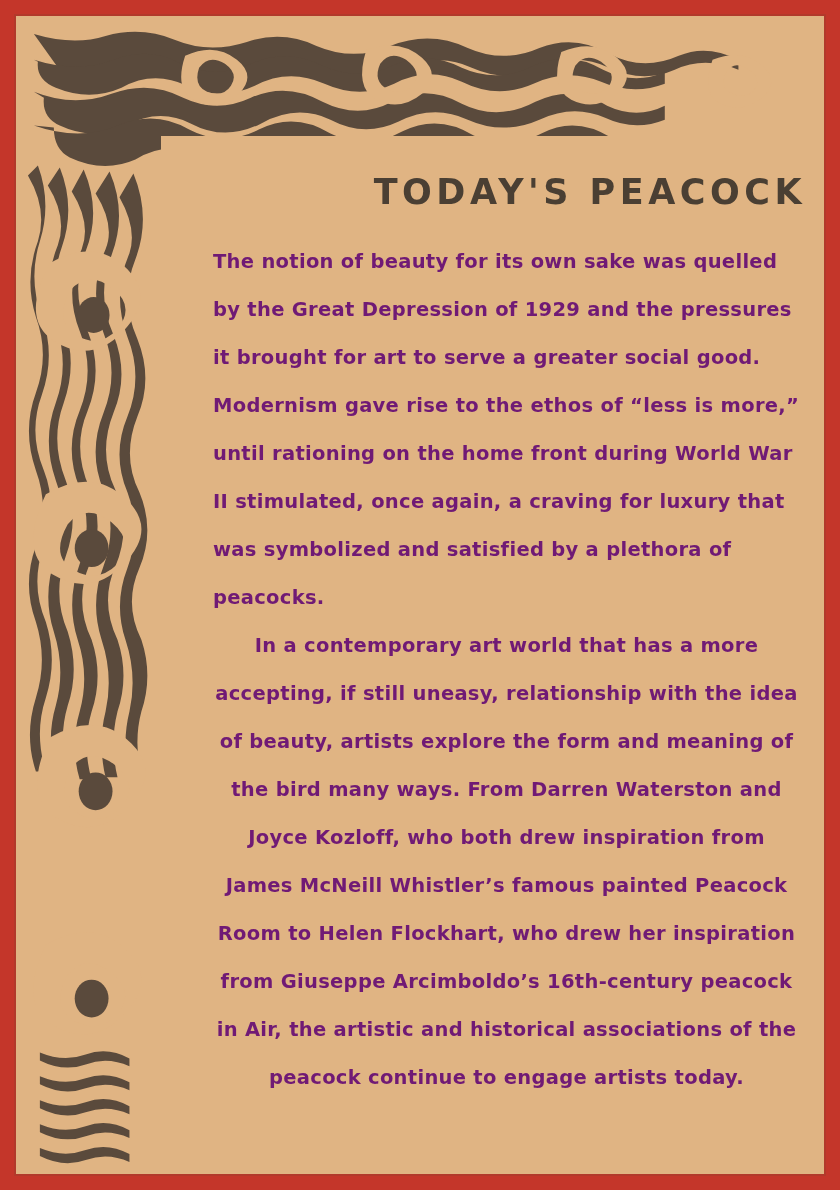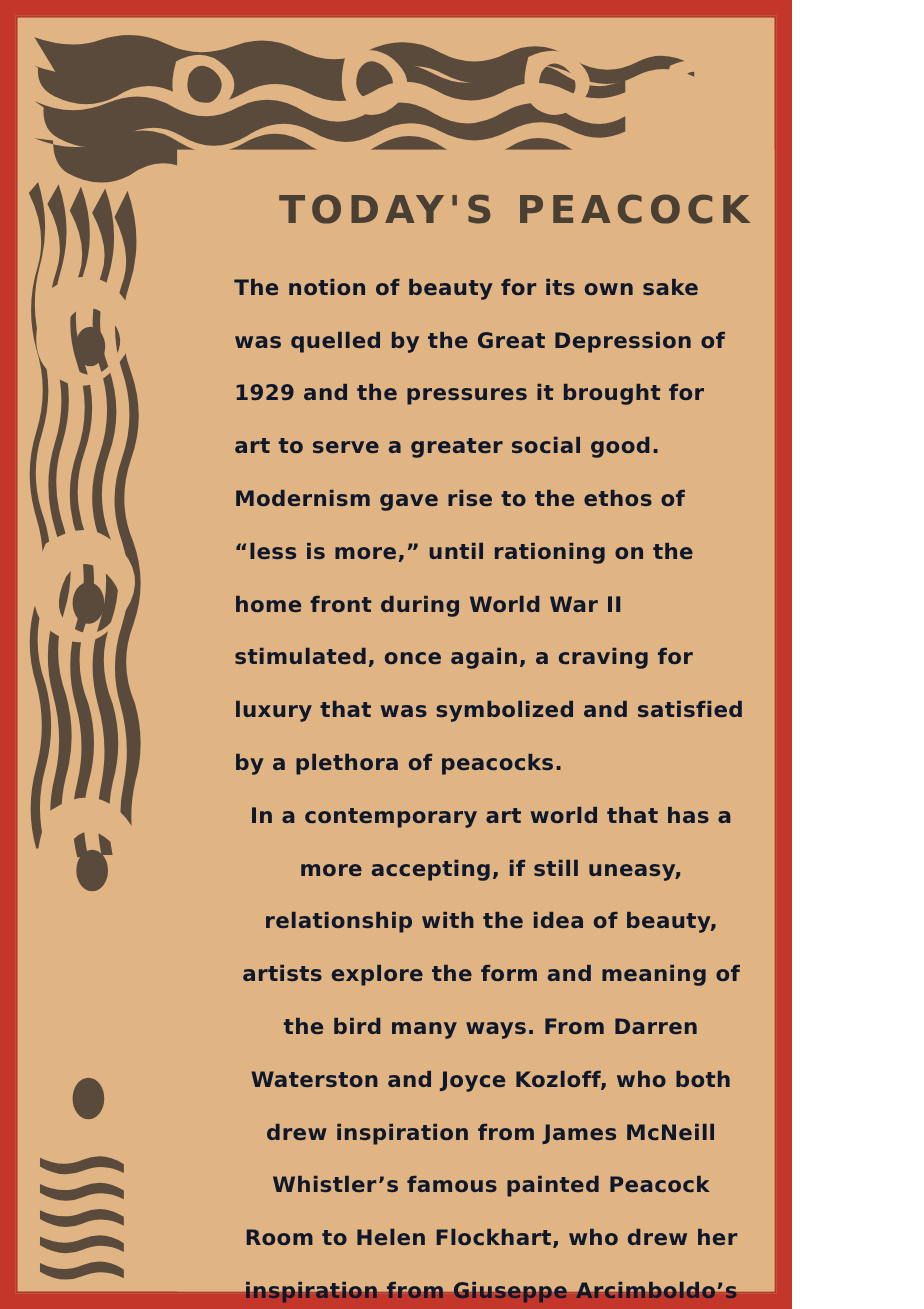--- a/index.html
+++ b/index.html
@@ -2,21 +2,21 @@
 <html><head>
 <meta charset="utf-8">
 <style>
   html, body {
     margin: 0;
     padding: 0;
     background: #ffffff;
   }
   #page {
     position: relative;
-    width: 720px;
+    width: 840px;
     height: 1190px;
     background: #c4362a;
     overflow: hidden;
     font-family: "DejaVu Sans", sans-serif;
   }
   
   #inner-frame {
     position: absolute;
     left: 14px;
     top: 14px;
@@ -55,21 +55,21 @@
     text-align: right;
     color: #4a3f33;
     font-family: "DejaVu Sans", sans-serif;
     font-size: 35px;
     font-weight: bold;
     letter-spacing: 4.5px;
   }
   .body-text {
     margin: 0;
     padding: 26px 24px 0 52px;
-    color: #0f172a;
+    color: #701a75;
     font-family: "DejaVu Sans", sans-serif;
     font-size: 19.5px;
     font-weight: bold;
     line-height: 48px;
     letter-spacing: 0.3px;
   }
   .body-text.p2 {
     padding-top: 0;
     text-align: center;
   }

